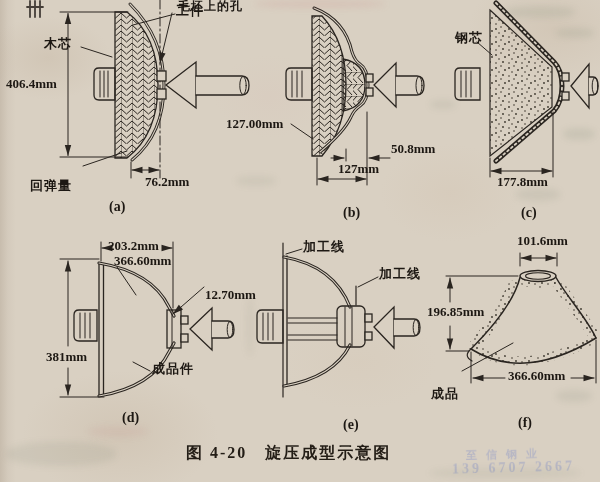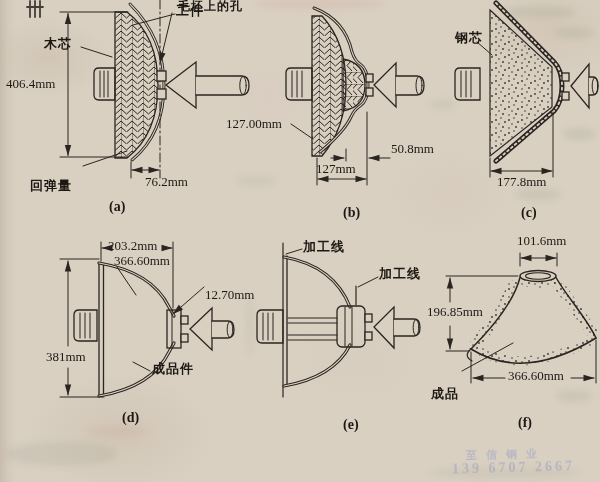--- a/index.html
+++ b/index.html
@@ -12,21 +12,21 @@
       radial-gradient(140px 90px at 20% 90%, rgba(190,172,150,.28), transparent 70%),
       radial-gradient(110px 70px at 60% 75%, rgba(210,194,174,.20), transparent 70%),
       radial-gradient(80px 60px at 45% 20%, rgba(214,190,182,.18), transparent 70%),
       linear-gradient(90deg, rgba(120,100,80,.18) 0px, rgba(120,100,80,.05) 8px, transparent 16px),
       #d9d0c2;
     font-family:"Liberation Serif","DejaVu Serif",serif;
   }
   #art{position:absolute;left:0;top:0;}
   .lbl{
     position:absolute;white-space:nowrap;color:#1d1813;
-    font-size:13px;font-weight:normal;line-height:1.1;
+    font-size:13px;font-weight:bold;line-height:1.1;
     font-family:"Liberation Serif","DejaVu Serif",serif;
   }
   .cjk{font-size:13px;font-weight:700;letter-spacing:1px;}
   .tag{font-size:14px;font-weight:bold;letter-spacing:0;}
   .caption{font-size:16px;font-weight:bold;letter-spacing:2px;color:#231d16;}
   .smudge{position:absolute;border-radius:45%;filter:blur(3px);pointer-events:none;}
   .wm{position:absolute;color:#6b7ec9;opacity:.30;filter:blur(.4px);
       transform:rotate(-1.5deg);font-weight:bold;pointer-events:none;}
   .wm1{font-size:11px;letter-spacing:9px;}
   .wm2{font-size:14px;letter-spacing:3px;}
@@ -238,21 +238,21 @@
 
   <div class="lbl" style="left:6px;top:77px">406.4mm</div>
   <div class="lbl cjk" style="left:176px;top:4px">工件</div>
   <div class="lbl cjk" style="left:178px;top:0px;font-size:12px">毛坯上的孔</div>
   <div class="lbl cjk" style="left:44px;top:37px">木芯</div>
   <div class="lbl cjk" style="left:30px;top:179px">回弹量</div>
   <div class="lbl" style="left:145px;top:175px">76.2mm</div>
   <div class="lbl tag" style="left:109px;top:199px">(a)</div>
 
   <div class="lbl" style="left:226px;top:117px">127.00mm</div>
-  <div class="lbl" style="left:316px;top:162px">127mm</div>
+  <div class="lbl" style="left:338px;top:162px">127mm</div>
   <div class="lbl" style="left:391px;top:142px">50.8mm</div>
   <div class="lbl tag" style="left:343px;top:205px">(b)</div>
 
   <div class="lbl cjk" style="left:455px;top:31px">钢芯</div>
   <div class="lbl" style="left:497px;top:175px">177.8mm</div>
   <div class="lbl tag" style="left:521px;top:205px">(c)</div>
 
   <div class="lbl" style="left:108px;top:239px">203.2mm</div>
   <div class="lbl" style="left:114px;top:254px">366.60mm</div>
   <div class="lbl" style="left:205px;top:288px">12.70mm</div>
@@ -263,20 +263,21 @@
   <div class="lbl cjk" style="left:303px;top:240px">加工线</div>
   <div class="lbl cjk" style="left:379px;top:267px">加工线</div>
   <div class="lbl tag" style="left:343px;top:417px">(e)</div>
 
   <div class="lbl" style="left:517px;top:234px">101.6mm</div>
   <div class="lbl" style="left:427px;top:305px">196.85mm</div>
   <div class="lbl cjk" style="left:431px;top:387px">成品</div>
   <div class="lbl" style="left:508px;top:369px">366.60mm</div>
   <div class="lbl tag" style="left:518px;top:415px">(f)</div>
 
+  <div class="lbl caption" style="left:186px;top:444px">图 4-20　旋压成型示意图</div>
 
   <div class="wm wm1" style="left:466px;top:447px">至信钢业</div>
   <div class="wm wm2" style="left:452px;top:460px">139 6707 2667</div>
 
   <div class="smudge" style="left:255px;top:0;width:130px;height:8px;background:rgba(198,120,120,.14)"></div>
   <div class="smudge" style="left:505px;top:6px;width:70px;height:12px;background:rgba(110,120,100,.12)"></div>
   <div class="smudge" style="left:556px;top:28px;width:38px;height:10px;background:rgba(110,120,100,.12)"></div>
   <div class="smudge" style="left:430px;top:100px;width:26px;height:9px;background:rgba(110,120,100,.10)"></div>
   <div class="smudge" style="left:563px;top:128px;width:32px;height:12px;background:rgba(110,120,100,.13)"></div>
   <div class="smudge" style="left:516px;top:188px;width:44px;height:13px;background:rgba(110,120,100,.11)"></div>

